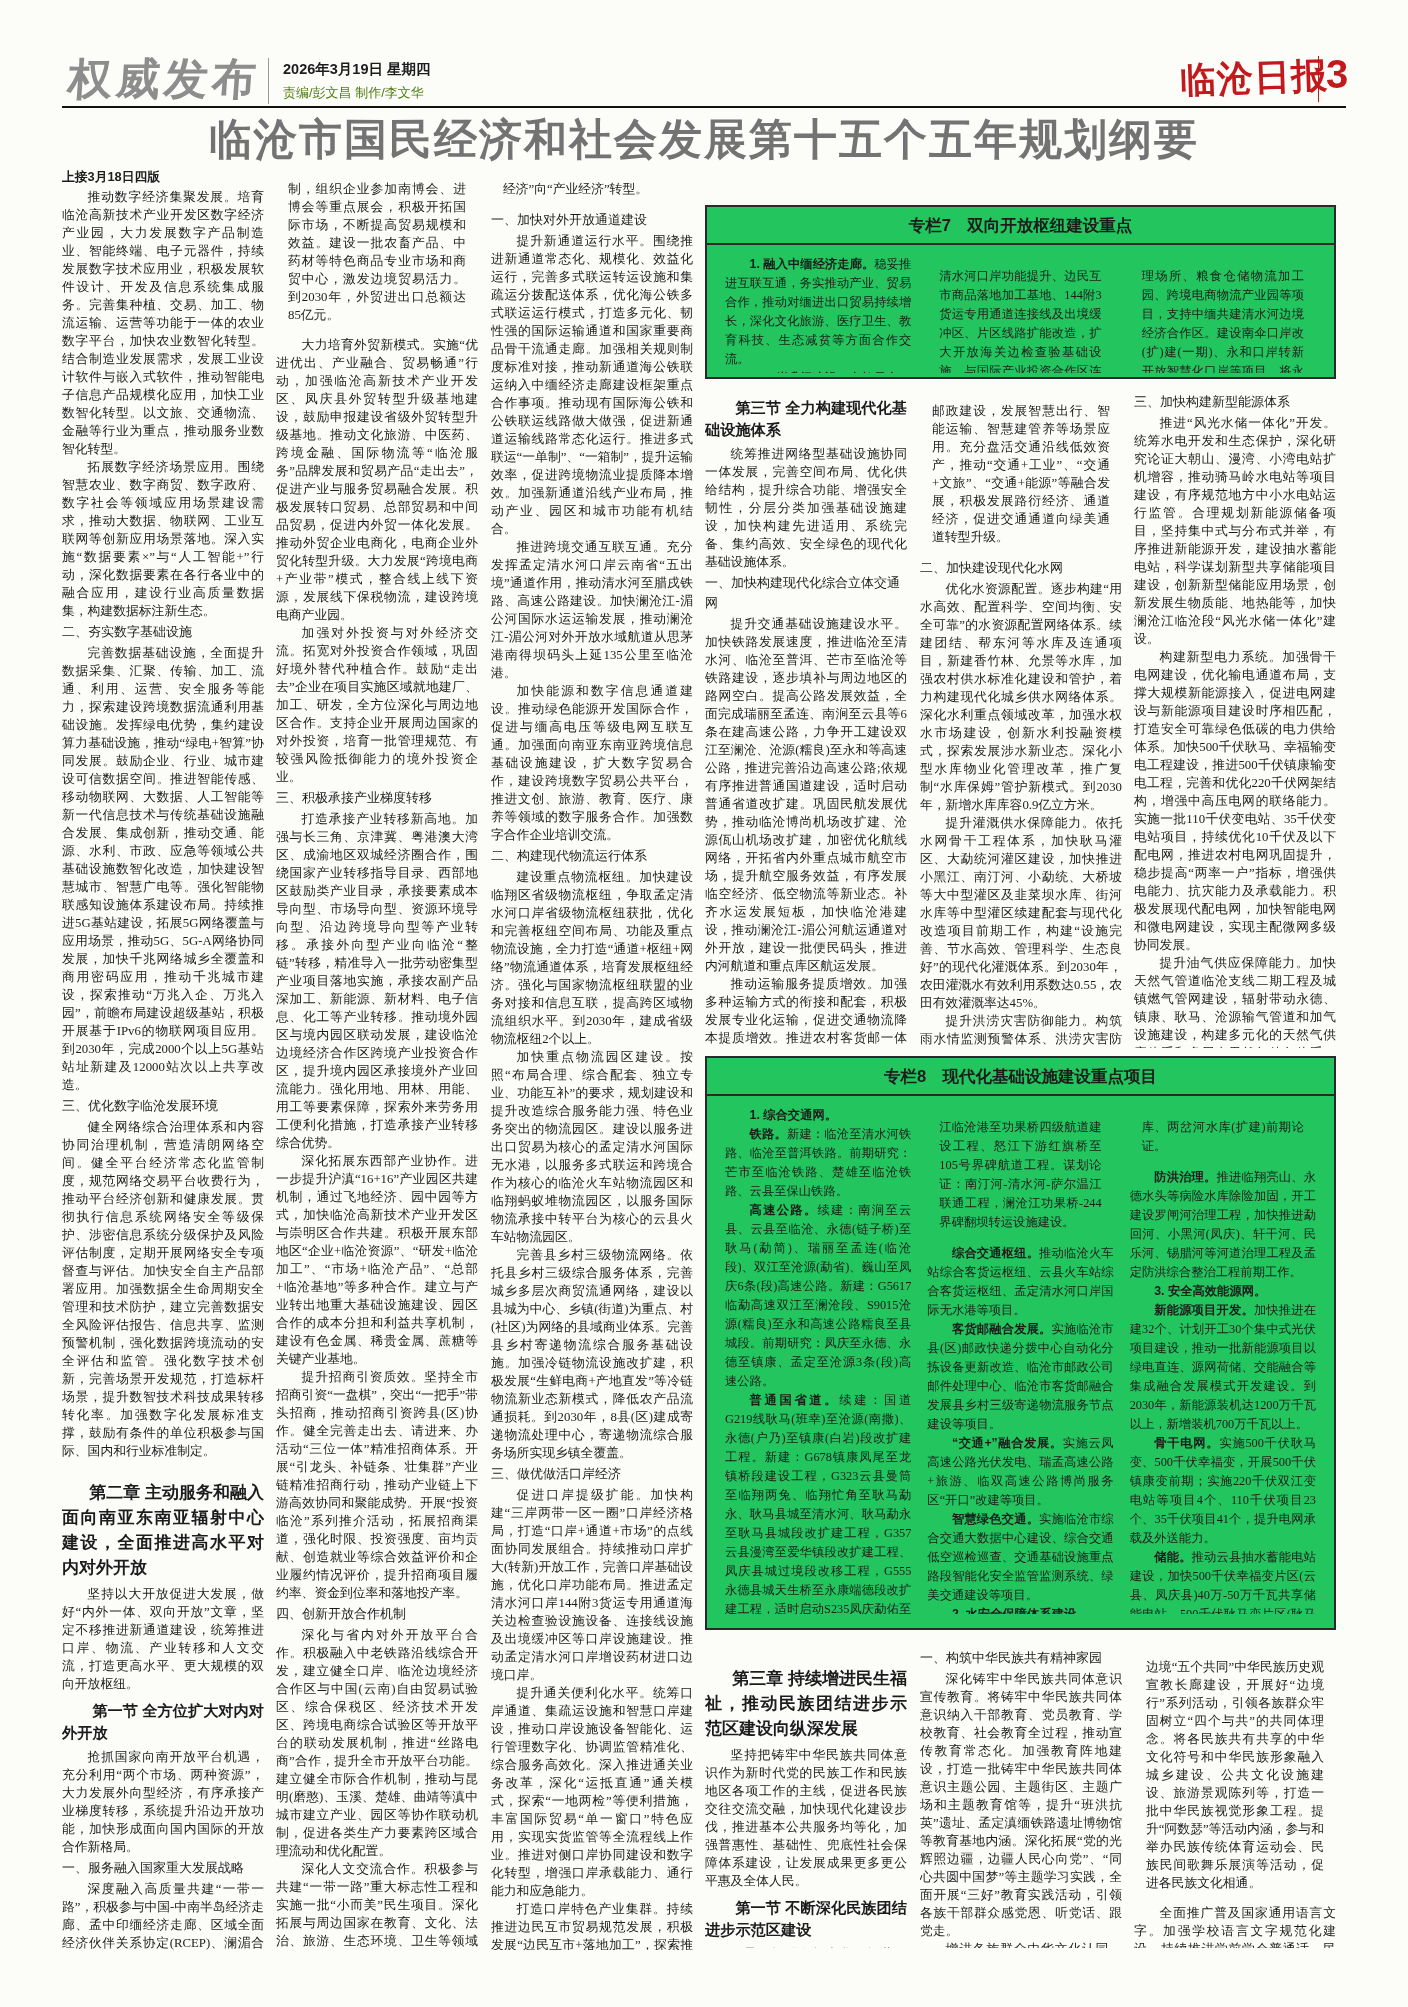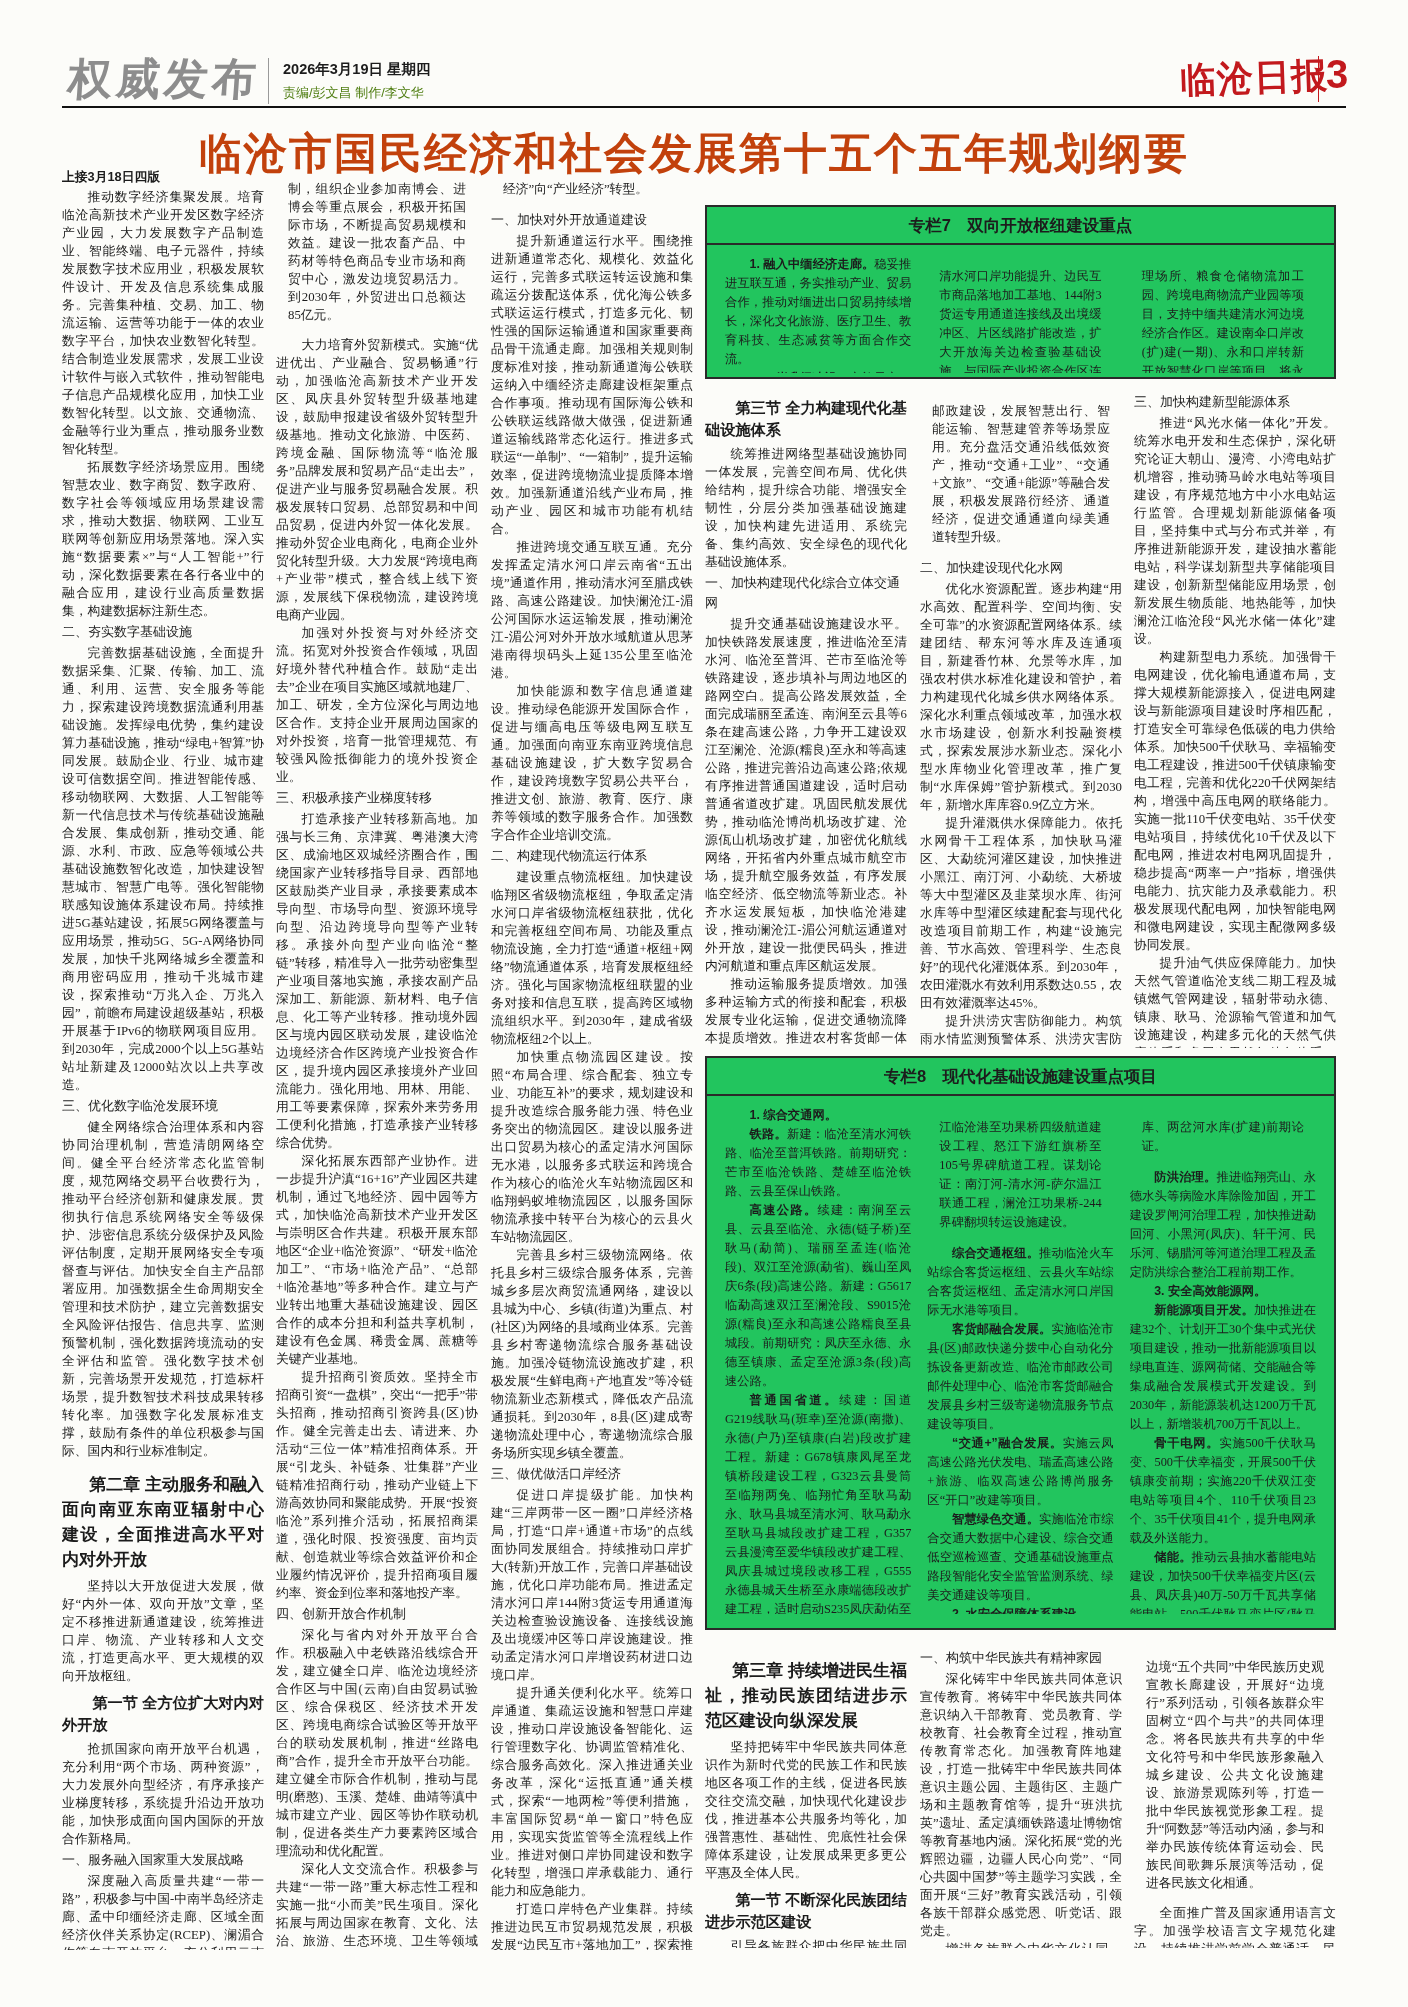--- a/index.html
+++ b/index.html
@@ -15,23 +15,23 @@
   .mast-editors{position:absolute;left:283px;top:84px;font-size:13px;color:#4d7c0f;
         font-family:"Liberation Sans",sans-serif;}
   .paper-name{position:absolute;left:1180px;top:54px;font-size:36px;font-weight:900;
         color:#c2191d;font-family:"Liberation Serif",serif;transform:rotate(-2deg);
         letter-spacing:1px;}
   .mast-divider-red{position:absolute;left:1318px;top:56px;width:1px;height:46px;background:#c2191d;}
   .page-number{position:absolute;left:1326px;top:52px;font-size:40px;font-weight:bold;color:#c2191d;
         font-family:"Liberation Sans",sans-serif;}
   .mast-rule{position:absolute;left:62px;top:106px;width:1284px;height:2px;background:#111;}
   
-  .headline{position:absolute;left:52px;top:111px;width:1284px;text-align:center;
-        font-size:43px;font-weight:900;letter-spacing:2px;color:#c2410c;
-        font-family:"Liberation Sans",sans-serif;white-space:nowrap;margin-top:14px;}
+  .headline{position:absolute;left:62px;top:111px;width:1284px;text-align:center;
+        font-size:43px;font-weight:900;letter-spacing:2px;color:#737373;
+        font-family:"Liberation Sans",sans-serif;white-space:nowrap;}
   
   .col{position:absolute;width:202px;overflow:hidden;font-size:12.8px;line-height:18px;
         text-align:justify;}
   .col-tall{top:168px;height:1782px;}
   .col-mid{top:390px;height:658px;}
   .col-bot{top:1646px;height:302px;}
   .c1{left:62px}.c2{left:276px}.c3{left:491px}.c4{left:705px}.c5{left:920px}.c6{left:1134px}
   
   .panel{position:absolute;left:705px;width:627px;border:2px solid #2a2a2a;background:#22c55e;
         overflow:hidden;}
@@ -44,21 +44,21 @@
   .panel8 .panel-cols{height:508px;}
   .panel-col{flex:1;font-size:12.3px;line-height:19px;text-align:justify;overflow:hidden;}
   
   .blk{margin:0;}
   p.p{margin:0;text-indent:2em;}
   p.cont{margin:12px;text-indent:0;}
   p.pb{margin:0;text-indent:2em;}
   p.pb strong{font-family:"Liberation Sans",sans-serif;}
   p.lead{margin:0 0 2px;font-weight:bold;font-family:"Liberation Sans",sans-serif;text-indent:0;}
   .h1{font-weight:900;font-size:17px;line-height:25px;text-indent:1.6em;
-        font-family:"Liberation Sans",sans-serif;margin:12px 0 5px;text-align:justify;}
+        font-family:"Liberation Sans",sans-serif;margin:20px 0 5px;text-align:justify;}
   .h2{font-weight:bold;font-size:15.2px;line-height:22px;text-indent:2em;
         font-family:"Liberation Sans",sans-serif;margin:7px 0 4px;text-align:justify;}
   .h3{font-weight:normal;font-size:13px;line-height:20px;text-align:left;
         font-family:"Liberation Sans",sans-serif;margin:2px 0;text-indent:0;}
 </style>
 </head>
 <body>
 
 <div class="page">
 

